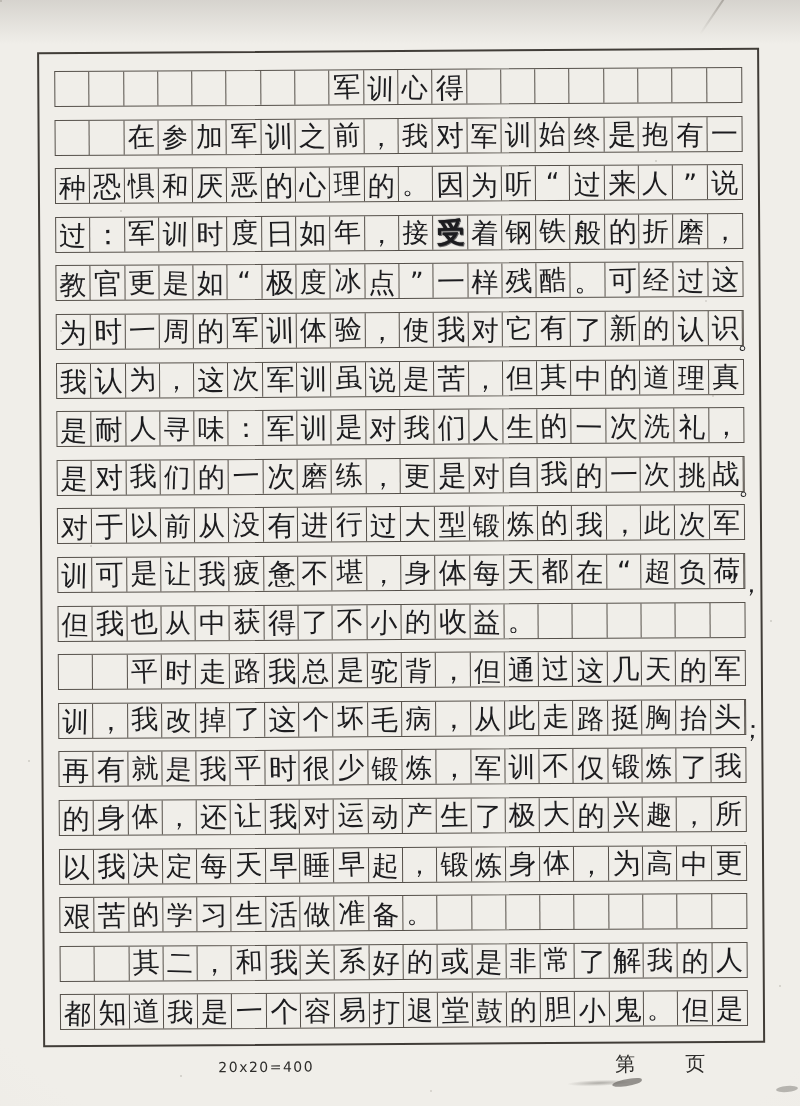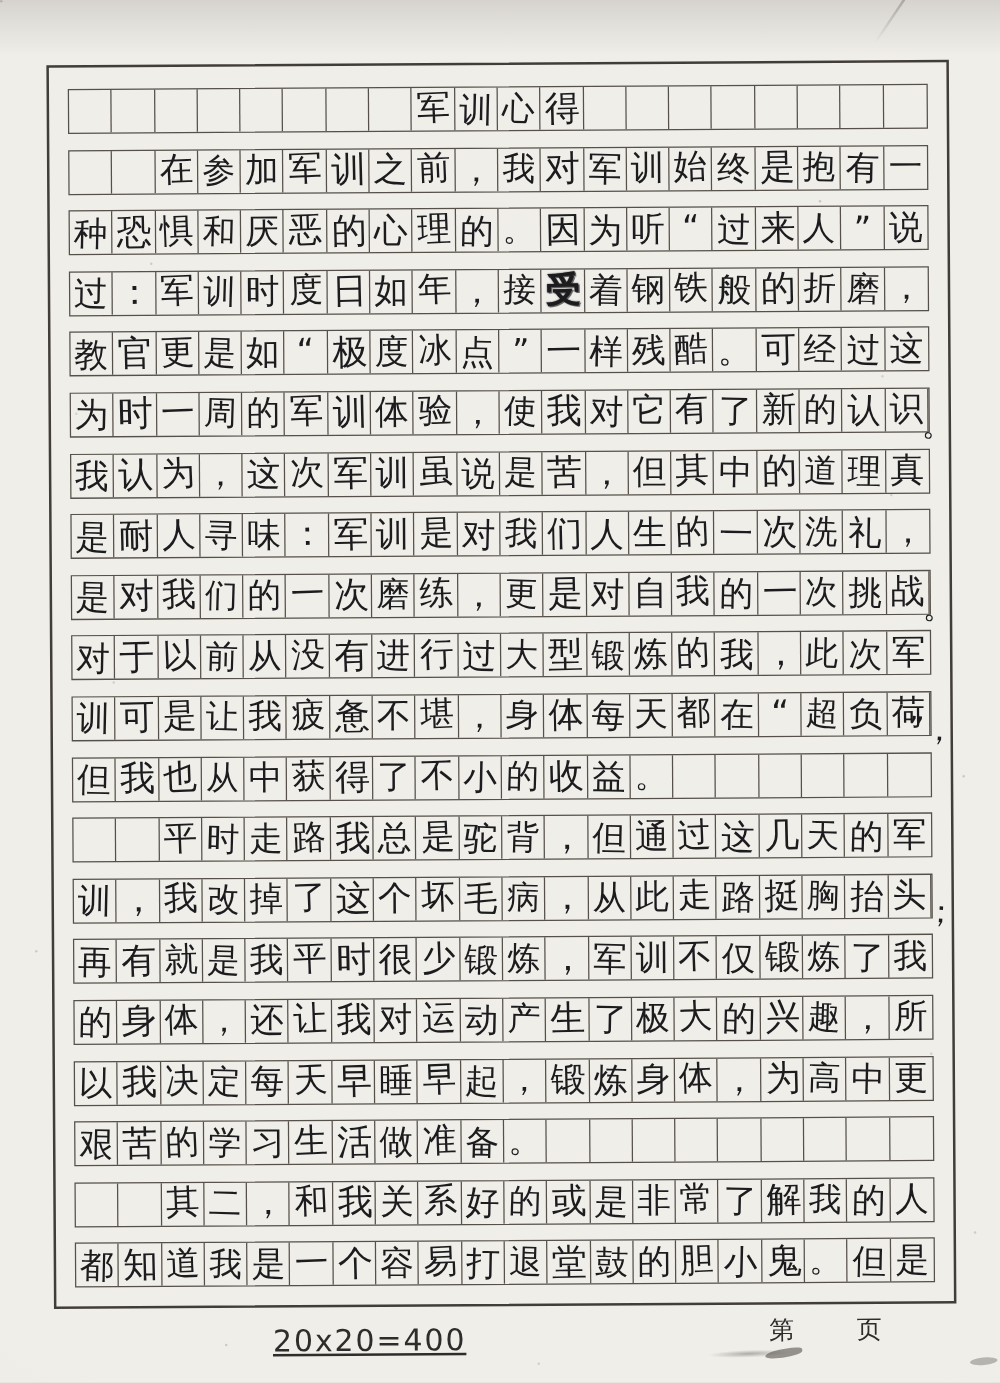--- a/index.html
+++ b/index.html
@@ -69,21 +69,21 @@
   .grid-cell:nth-child(5n+2) span{display:inline-block;transform:rotate(-1deg) translateX(1px) scale(1.04);}
   .grid-cell:nth-child(7n+4) span{display:inline-block;transform:rotate(2deg) scale(0.97);}
   .grid-cell.heavy{font-weight:bold;text-shadow:0 0 1.2px var(--ink), 1px 1px 0 rgba(28,28,31,.6);}
   .overflow-punct{
     position:absolute;right:-20px;bottom:-8px;
     font-size:25px;color:var(--ink);white-space:nowrap;line-height:1;
     transform:rotate(4deg);
   }
   .footer-spec{
     position:absolute;left:173px;top:1006px;
-    font-size:24px;letter-spacing:1.5px;color:var(--print);text-decoration:underline;
+    font-size:14px;letter-spacing:1.5px;color:var(--print);
   }
   .page-label{position:absolute;top:1000px;font-size:20px;color:var(--print);}
   .page-label.di{left:570px;}
   .page-label.ye{left:640px;}
   .smudge-a{
     position:absolute;left:556px;top:1079px;width:86px;height:8px;border-radius:50%;
     background:radial-gradient(50% 50% at 50% 50%, rgba(95,92,87,.45), rgba(95,92,87,0) 75%);
     transform:rotate(-2deg);
   }
   .smudge-b{

